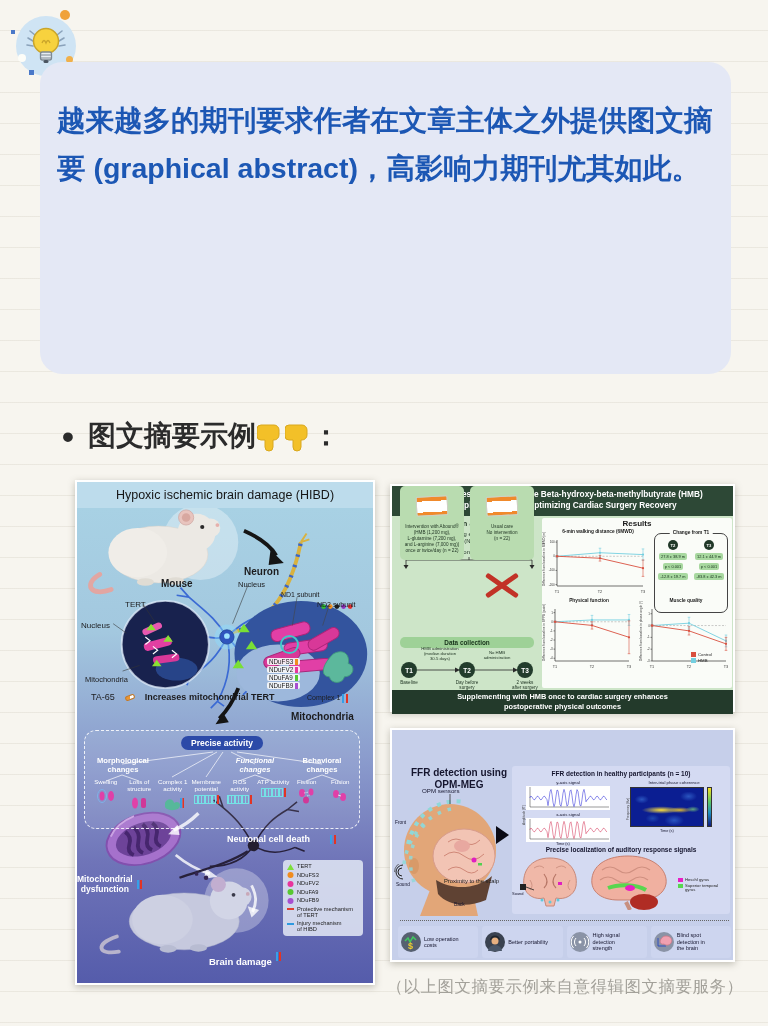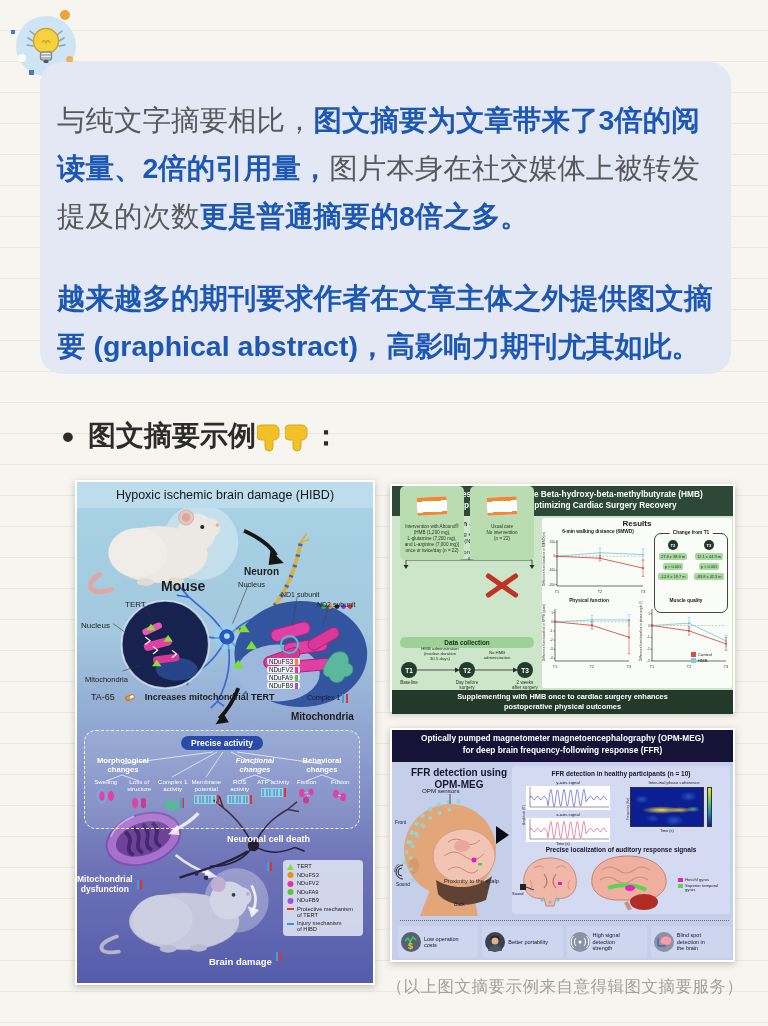--- a/index.html
+++ b/index.html
@@ -136,21 +136,20 @@
     <rect x="27.5" y="44" width="5" height="3" rx="1.5" fill="#4a5560"></rect>
   </svg>
   <span class="dot" style="left:44px;top:-6px;width:10px;height:10px;background:#f0a23a;"></span>
   <span class="dot" style="left:50px;top:40px;width:7px;height:7px;background:#f0b04a;"></span>
   <span class="dot" style="left:2px;top:38px;width:8px;height:8px;background:#fdfdf8;"></span>
   <span class="sq" style="left:-5px;top:14px;width:4px;height:4px;background:#4a78c8;"></span>
   <span class="sq" style="left:13px;top:54px;width:5px;height:5px;background:#4a78c8;"></span>
 </div>
 
 <div class="card">
-  <p class="p1"><span class="t-gray">与纯文字摘要相比，</span><span class="t-blue">图文摘要为文章带来了3倍的阅读量、2倍的引用量，</span><span class="t-gray">图片本身在社交媒体上被转发提及的次数</span><span class="t-blue">更是普通摘要的8倍之多。</span></p>
   <p class="p2 t-blue">越来越多的期刊要求作者在文章主体之外提供图文摘要 (graphical abstract)，高影响力期刊尤其如此。</p>
 </div>
 
 <div class="sec-head">
   <span class="bullet">•</span>
   <span>图文摘要示例</span>
   <svg width="26" height="30" viewBox="0 0 26 30">
     <path d="M4,2 h13 a5,5 0 0 1 5,5 v5 a5,5 0 0 1 -5,5 h-1 v7 a4,4 0 0 1 -8,0 v-7 h-4 a4,4 0 0 1 -4,-4 v-7 a4,4 0 0 1 4,-4 z" fill="#f3c028" stroke="#d9a81e" stroke-width="1"></path>
   </svg>
   <svg width="26" height="30" viewBox="0 0 26 30">
@@ -285,21 +284,21 @@
       <circle cx="172" cy="433" r="2" fill="#c9a8b8"></circle>
       <circle cx="141" cy="423" r="8" fill="#c2aed0"></circle>
       <circle cx="157" cy="434" r="2" fill="#3a3a4a"></circle>
       <ellipse cx="120" cy="490" rx="9" ry="4" fill="#b8bcd2"></ellipse>
       <ellipse cx="88" cy="491" rx="9" ry="4" fill="#b8bcd2"></ellipse>
     </g>
   </svg>
 
   <div class="hd-title">Hypoxic ischemic brain damage (HIBD)</div>
 
-  <div class="hl b" style="left:84px;top:96px;font-size:14px;text-align:center;">Mouse</div>
+  <div class="hl b" style="left:84px;top:96px;font-size:10px;text-align:center;">Mouse</div>
   <div class="hl b" style="left:167px;top:84px;font-size:10px;">Neuron</div>
   <div class="hl" style="left:161px;top:99px;font-size:7.5px;">Nucleus</div>
   <div class="hl" style="left:48px;top:118px;font-size:8px;">TERT</div>
   <div class="hl" style="left:4px;top:139px;font-size:8px;">Nucleus</div>
   <div class="hl" style="left:204px;top:109px;font-size:7px;">ND1 subunit</div>
   <div class="hl" style="left:240px;top:119px;font-size:7px;">ND2 subunit</div>
   <div class="hl" style="left:8px;top:194px;font-size:7.5px;">Mitochondria</div>
 
   <div class="hl" style="left:14px;top:210px;display:flex;align-items:center;gap:10px;">
     <span style="font-size:9px;">TA-65</span>
@@ -427,21 +426,21 @@
           <span class="pre">Fusion</span>
         <svg width="20" height="16">
             <ellipse cx="6" cy="6" rx="3" ry="4" fill="#e040a8"></ellipse>
             <ellipse cx="13" cy="9" rx="3" ry="4" fill="#e040a8"></ellipse>
             <path d="M8,7 L11,8" stroke="#fff" stroke-width="0.8"></path>
           </svg>
         </div>
     </div>
   </div>
 
-  <div class="hl w" style="left:150px;top:352px;display:flex;align-items:center;gap:18px;flex-direction:column;">
+  <div class="hl w" style="left:150px;top:352px;display:flex;align-items:center;gap:18px;">
     <span class="b" style="font-size:9px;">Neuronal cell death</span>
       <span class="ud">
         <i></i>
         <i></i>
       </span>
   </div>
   <div class="hl w" style="left:0px;top:393px;width:64px;display:flex;align-items:center;gap:2px;">
     <span class="b pre ctr" style="font-size:8.5px;">Mitochondrial
 dysfunction</span>
       <span class="ud">
@@ -748,22 +747,20 @@
         </svg>
         <span>HMB</span>
       </div>
   </div>
 
   <div class="hmb-banner pre">Supplementing with HMB once to cardiac surgery enhances
 postoperative physical outcomes</div>
 </figure>
 
 <figure class="opm">
-  <div class="opm-header pre">Optically pumped magnetometer magnetoencephalography (OPM-MEG)
-for deep brain frequency-following response (FFR)</div>
 
   <div class="opm-lbl b pre ctr" style="left:12px;top:37px;width:110px;font-size:10px;">FFR detection using
 OPM-MEG</div>
   <div class="opm-lbl" style="left:30px;top:57px;font-size:6.2px;">OPM sensors</div>
 
   <svg class="abs" style="left:0;top:64px;" width="116" height="122" viewBox="0 0 116 122">
     <circle cx="58" cy="56" r="46" fill="#e2a678"></circle>
     <path d="M38,96 L80,94 L86,122 L28,122 Z" fill="#e2a678"></path>
     <ellipse cx="22" cy="72" rx="5" ry="8" fill="#d89a68"></ellipse>
     <ellipse cx="72" cy="62" rx="31" ry="27" fill="#f2c4b4" stroke="#d89c8c" stroke-width="1"></ellipse>

